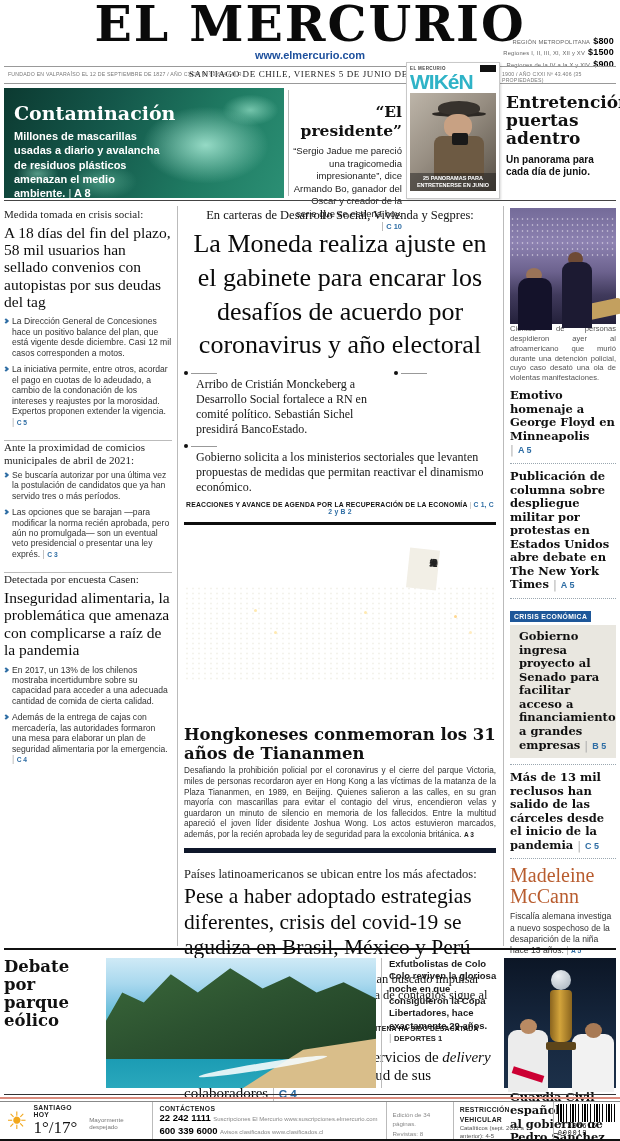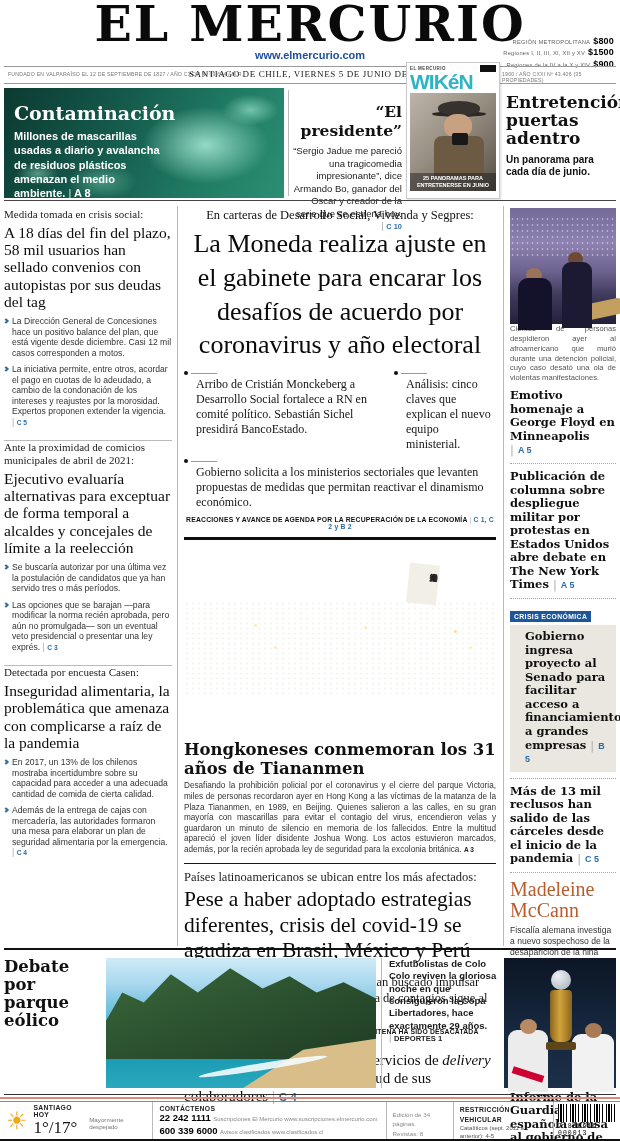--- a/index.html
+++ b/index.html
@@ -114,21 +114,21 @@
     background-size:6px 5px; opacity:.7; }
   .hk-lights { position:absolute; left:30px; top:70px; width:3px; height:3px; border-radius:50%; background:#fff;
     box-shadow:40px 8px 0 #ffe9b0, 90px -4px 0 #fff, 150px 10px 0 #ffe9b0, 200px 2px 0 #fff,
       240px 14px 0 #ffd890, 120px 26px 0 #fff, 60px 30px 0 #ffe9b0, 180px 32px 0 #fff, 255px 30px 0 #ffecc0; }
   .hk-flag { position:absolute; right:58px; top:18px; width:30px; height:40px; background:#f2efe6;
     transform:rotate(6deg); padding:2px; font-size:8px; line-height:1.1; color:#222;
     writing-mode:vertical-rl; font-weight:bold; }
   .hk-head { font-family:"DejaVu Serif", serif; font-weight:bold; font-size:16.5px; margin-top:6px; }
   .hk-body { font-family:"Liberation Sans", sans-serif; font-size:8.2px; line-height:1.3; color:#333;
     text-align:justify; margin-top:3px; }
-  .c-hr { border-top:1px solid #0f172a; margin-top:7px; padding-top:6px; }
+  .c-hr { border-top:5px solid #0f172a; margin-top:7px; padding-top:14px; }
   .l-head2 { font-weight:normal; font-size:21.5px; line-height:1.18; color:#0a0a0a; }
   .latam-bullet { margin-top:5px; }
   .latam-bullet .subtext { font-size:12.5px; }
   .salud { margin-top:9px; font-size:15px; line-height:1.2; color:#0c0c0c; }
 
   .rightcol { left:510px; top:208px; width:106px; }
   .ph-floyd { position:relative; width:106px; height:116px;
     background:linear-gradient(180deg,#746b99 0%,#8d82b1 30%,#6c628e 55%,#403a5c 75%,#23203a 100%); }
   .fl-crowd { position:absolute; left:0; top:8px; width:100%; height:40px;
     background-image:radial-gradient(circle, rgba(235,230,240,.5) .6px, transparent 1.2px); background-size:5px 6px; }
@@ -139,21 +139,21 @@
   .fl-casket { position:absolute; right:-6px; bottom:6px; width:46px; height:16px; background:#c3a05f;
     transform:rotate(-12deg); border-radius:3px; }
   .r-caption { font-family:"Liberation Sans", sans-serif; font-size:7.6px; line-height:1.3; color:#555;
     text-align:justify; }
   .r-item { padding:6px 0; }
   .r-item + .r-item { border-top:1px dotted #9aa7b0; }
   .r-head { font-family:"DejaVu Serif", serif; font-weight:bold; font-size:11.5px; line-height:1.18; color:#101010; }
   .crisis-label { display:inline-block; background:#1e5799; color:#fff;
     font-family:"Liberation Sans", sans-serif; font-weight:bold; font-size:6.8px;
     letter-spacing:.4px; padding:2px 4px; margin-bottom:3px; }
-  .graybox { background:#e9e7e0; padding:5px 5px 6px 15px; }
+  .graybox { background:#e9e7e0; padding:5px 5px 6px 9px; }
   .mccann-title { font-family:"Liberation Serif", serif; font-size:20px; line-height:1.05; color:#b85c2e; }
   .mccann-body { font-family:"Liberation Sans", sans-serif; font-size:8.6px; line-height:1.3; color:#333; margin-top:4px; }
 
   
   .rule-b1 { left:4px; right:4px; top:948px; height:2px; background:#111; }
   .eolico { left:4px; top:958px; width:97px; }
   .b-head { font-family:"DejaVu Serif", serif; font-weight:bold; font-size:16.5px; line-height:1.1; margin-bottom:5px; }
   .b-body { font-family:"Liberation Sans", sans-serif; font-weight:bold; font-size:9.5px; line-height:1.3; color:#1a1a1a; }
   .ph-beach { left:106px; top:958px; width:270px; height:130px; position:absolute;
     background:linear-gradient(180deg,#cfeaf6 0%,#a8d8ee 20%,#8ccae6 30%,#35b0c4 60%,#1c9cb4 78%,#2aa8bc 100%); }
@@ -275,21 +275,20 @@
       </div>
       <div class="bullet">
         <span class="arrow-icon"></span>
         <p><span>La iniciativa permite, entre otros, acordar el pago en cuotas de lo adeudado, a cambio de la condonación de los intereses y reajustes por la morosidad. Expertos proponen extender la vigencia.</span>
           <span class="ref"><span class="sep">|</span> <span class="pg">C 5</span></span></p>
       </div>
     </div>
 
     <div class="lstory">
       <div class="kicker">Ante la proximidad de comicios municipales de abril de 2021:</div>
-      <h2 class="lhead">Ejecutivo evaluaría alternativas para exceptuar de forma temporal a alcaldes y concejales de límite a la reelección</h2>
       <div class="bullet">
         <span class="arrow-icon"></span>
         <p>Se buscaría autorizar por una última vez la postulación de candidatos que ya han servido tres o más períodos.</p>
       </div>
       <div class="bullet">
         <span class="arrow-icon"></span>
         <p><span>Las opciones que se barajan —para modificar la norma recién aprobada, pero aún no promulgada— son un eventual veto presidencial o presentar una ley exprés.</span>
           <span class="ref"><span class="sep">|</span> <span class="pg">C 3</span></span></p>
       </div>
     </div>
@@ -313,21 +312,20 @@
     <div class="c-kicker">En carteras de Desarrollo Social, Vivienda y Segpres:</div>
     <h1 class="c-head">La Moneda realiza ajuste en el gabinete para encarar los desafíos de acuerdo por coronavirus y año electoral</h1>
 
     <div class="subrow">
       <div class="sub-l">
         <div class="marker"></div>
         <div class="subtext">Arribo de Cristián Monckeberg a Desarrollo Social fortalece a RN en comité político. Sebastián Sichel presidirá BancoEstado.</div>
       </div>
       <div class="sub-r">
         <div class="marker"></div>
-        <div class="subtext">Análisis: cinco claves que explican el nuevo equipo ministerial.</div>
       </div>
     </div>
     <div class="subwide">
       <div class="marker"></div>
       <div class="subtext">Gobierno solicita a los ministerios sectoriales que levanten propuestas de medidas que permitan reactivar el dinamismo económico.</div>
     </div>
     <div class="refline">
       <span>REACCIONES Y AVANCE DE AGENDA POR LA RECUPERACIÓN DE LA ECONOMÍA</span>
       <span class="sep">|</span>
       <span class="pg">C 1, C 2 y B 2</span>

